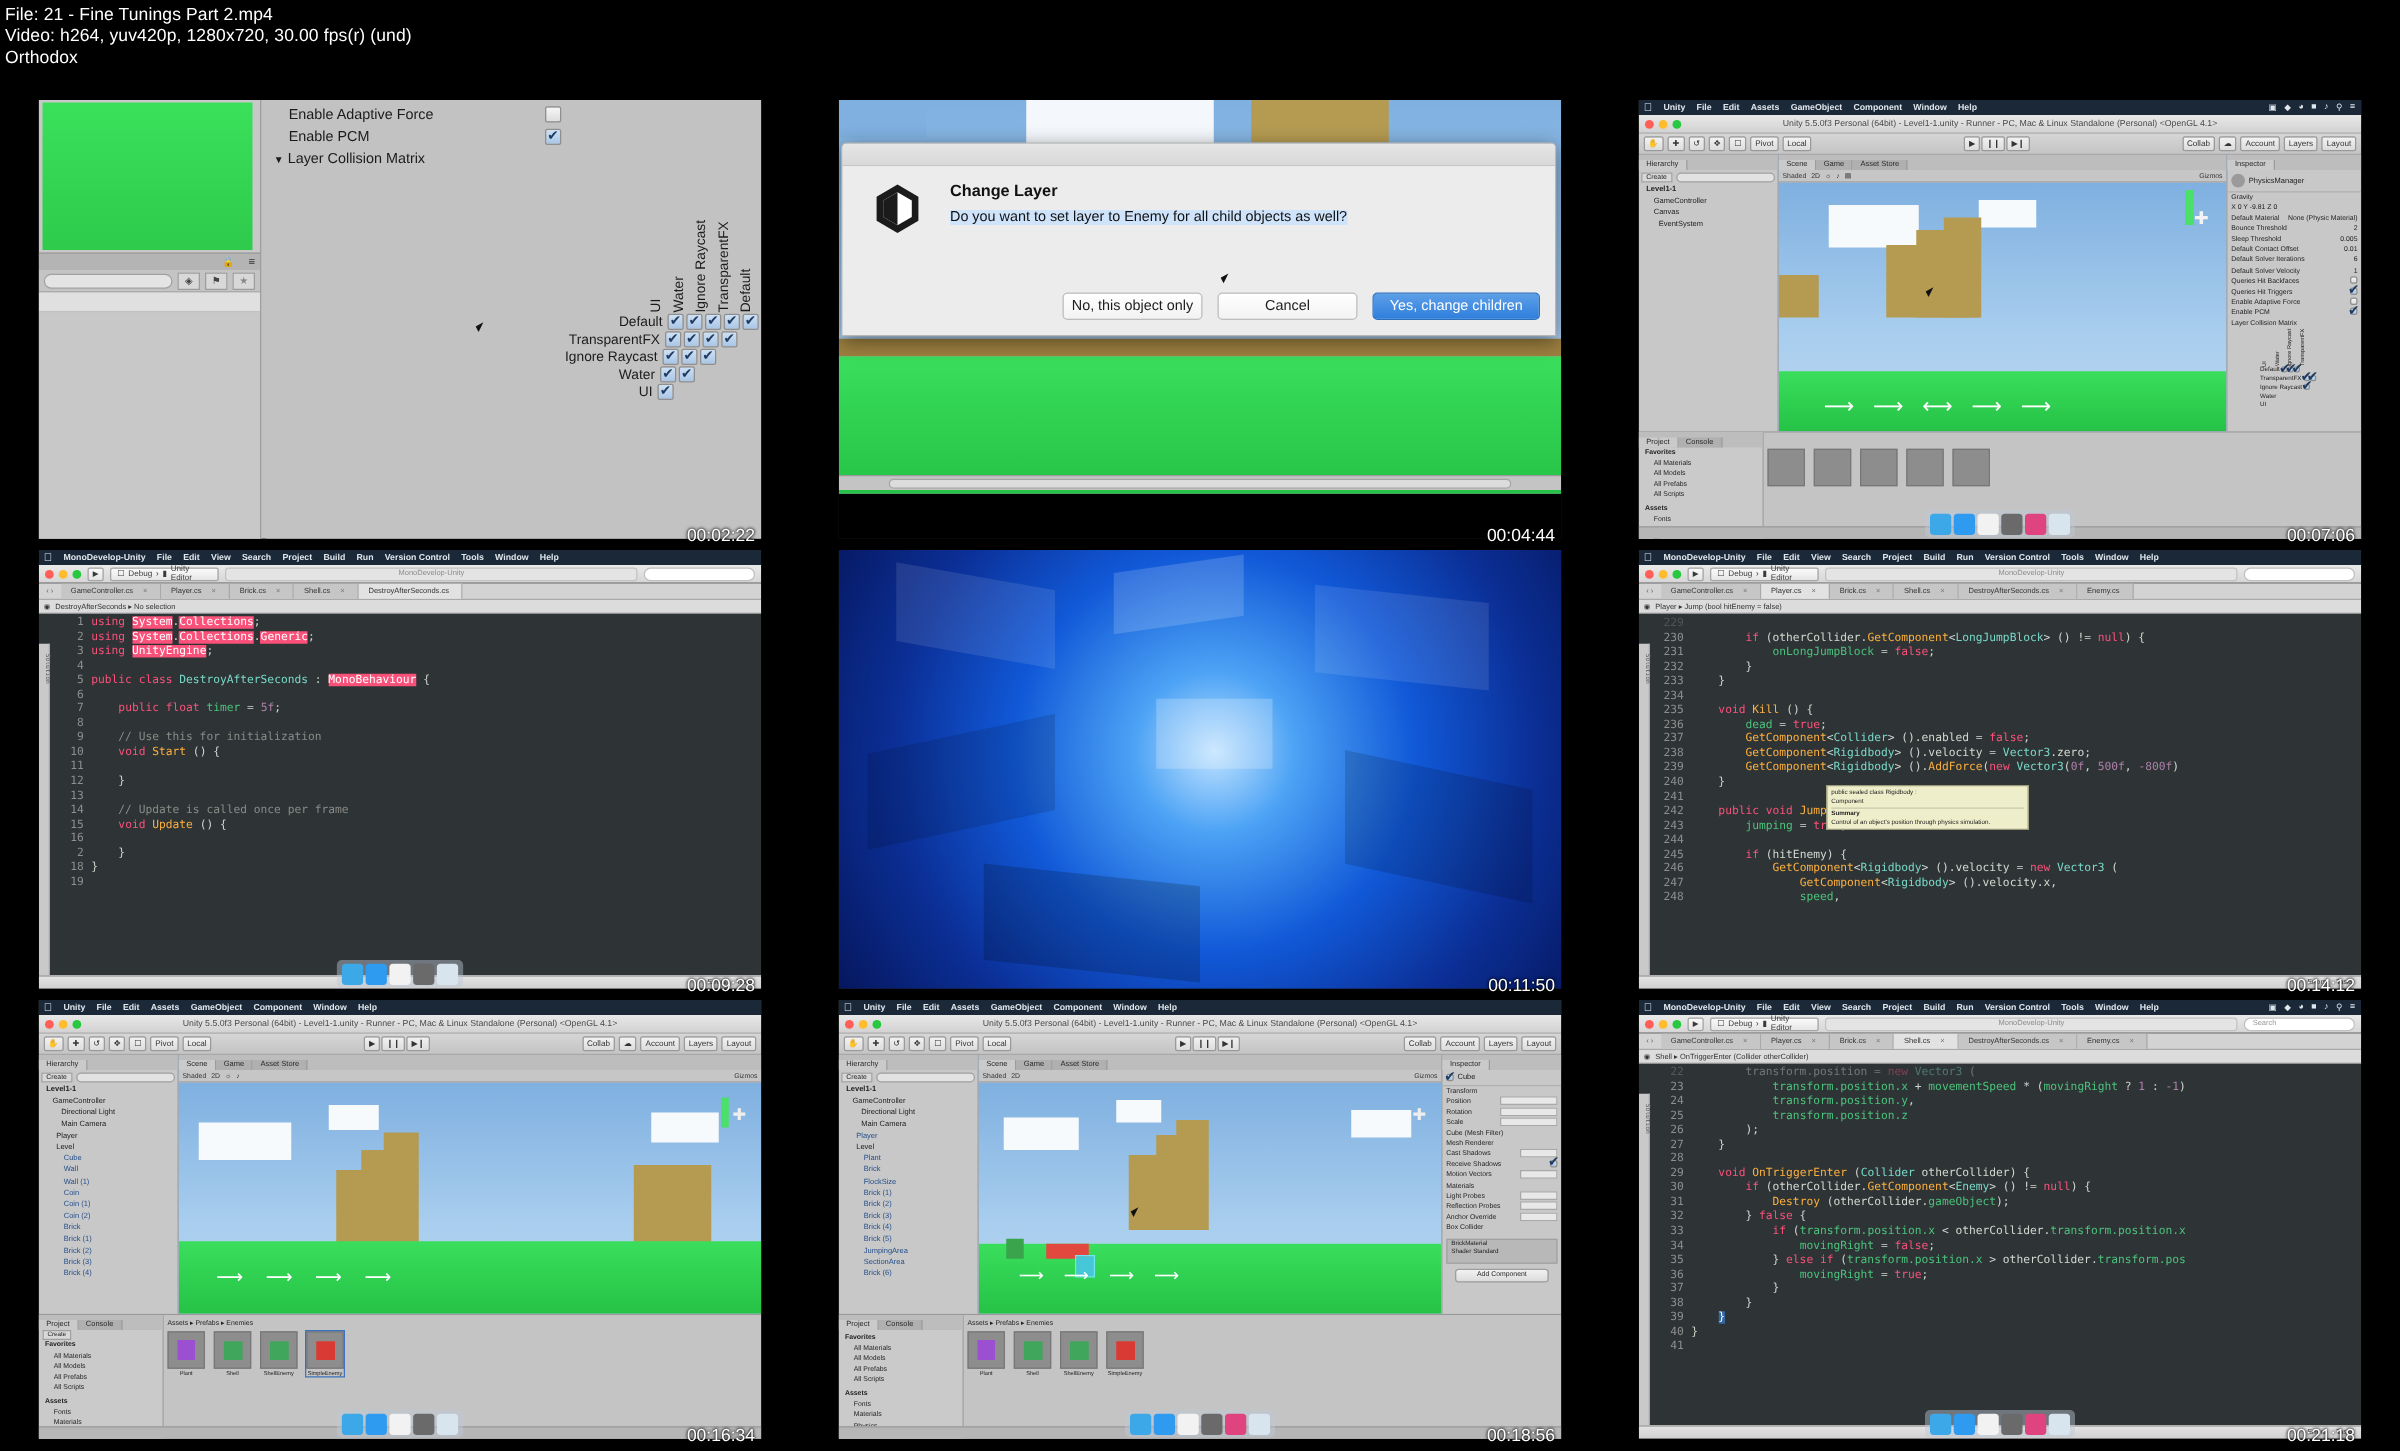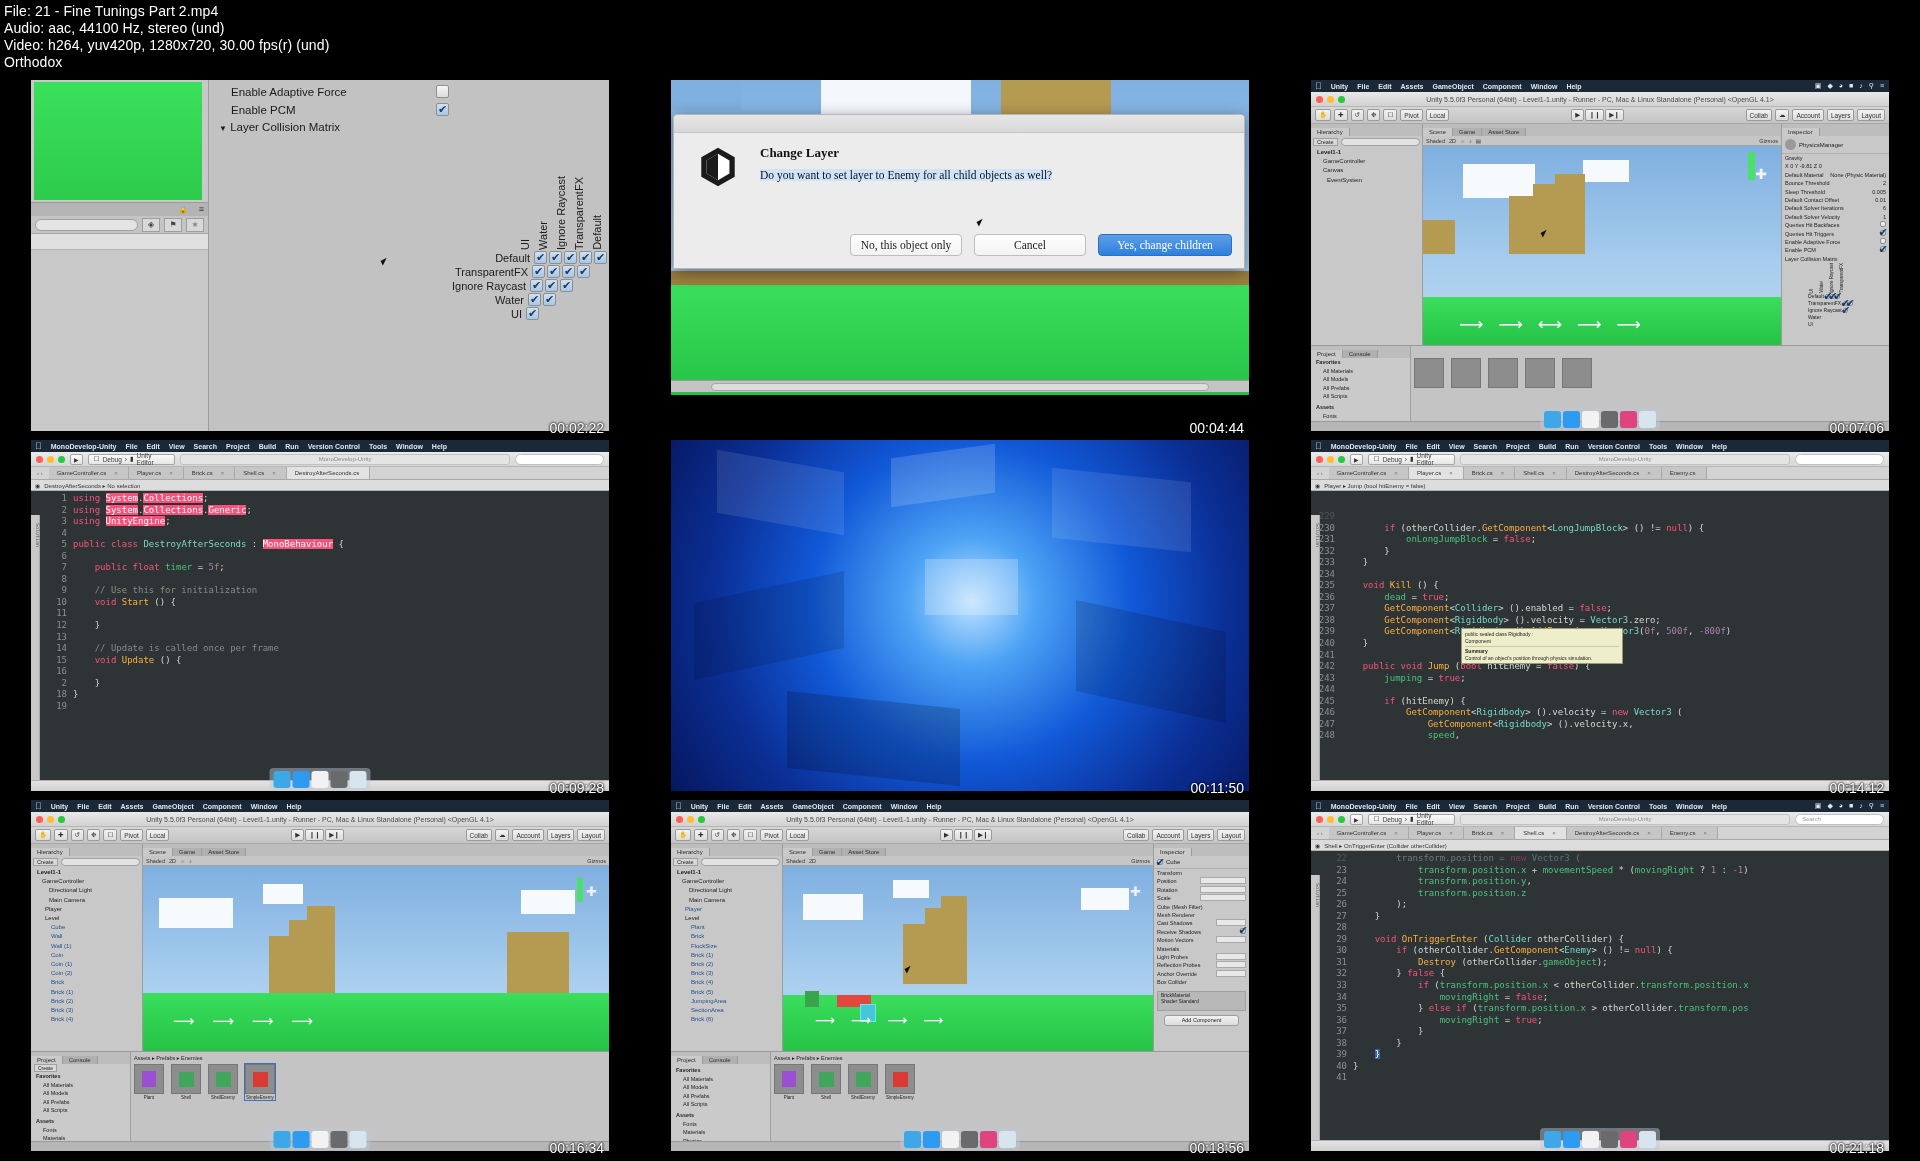--- a/index.html
+++ b/index.html
@@ -124,21 +124,21 @@
   .phys-right { position: absolute; left: 182px; top: 0; right: 0; bottom: 0; background: #c2c2c2; }
   .chk { width: 13px; height: 13px; background: linear-gradient(#f6f6f6,#dddddd); border: 1px solid #8f8f8f; border-radius: 2px;
          display: inline-flex; align-items: center; justify-content: center; vertical-align: middle; }
   .chk.on { background: linear-gradient(#cfe0f2,#a9c6e6); }
   .chk.on::after { content: "\2714"; font-size: 11px; color: #1d3b63; line-height: 1; }
   .vlabel { writing-mode: vertical-rl; transform: rotate(180deg); font-size: 11px; white-space: nowrap; }
   .matrow { display: flex; align-items: center; justify-content: flex-end; gap: 2px; margin-top: 1px; }
   .matrow .lab { margin-right: 2px; }
 
   
-  .dlg-bg { height: 100%; position: relative; background: #000; font-family: Liberation Serif, serif; }
+  .dlg-bg { height: 100%; position: relative; background: #000; }
   .dlg-scene { position: absolute; left: 0; top: 0; right: 0; bottom: 36px; overflow: hidden; }
   .dlg {
     position: absolute; left: 2px; top: 34px; width: 572px; height: 155px;
     background: #ececec; border: 1px solid #b6b6b6; border-radius: 4px 4px 0 0;
     box-shadow: 0 4px 16px rgba(0,0,0,.45);
   }
   .dlg-top { height: 18px; background: linear-gradient(#e6e6e6,#d8d8d8); border-bottom: 1px solid #c6c6c6; border-radius: 4px 4px 0 0;}
   .dlg-body { display: flex; padding: 12px 16px 0 22px; gap: 20px; }
   .dlg-title { font-size: 13px; font-weight: bold; color: #111; }
   .dlg-msg { font-size: 11.5px; color: #111; background: #cfe3fb; display: inline-block; margin-top: 8px; }
@@ -157,21 +157,20 @@
 
   
   .tip { position: absolute; background: #efeecb; border: 1px solid #9a9a7a; font-family: "Liberation Sans", sans-serif;
          font-size: 5px; color: #222; padding: 2px 3px; line-height: 6.5px; z-index: 5; }
 </style>
 </head>
 <body>
 
 <div id="header">
   <div>File: 21 - Fine Tunings Part 2.mp4</div>
-  <div>Audio: aac, 44100 Hz, stereo (und)</div>
   <div>Video: h264, yuv420p, 1280x720, 30.00 fps(r) (und)</div>
   <div>Orthodox</div>
 </div>
 
 <div id="grid">
 
   <div class="cell">
     <div class="shot">
       <div class="phys">
         <div class="phys-left">
@@ -691,21 +690,21 @@
             </span>
         </div>
         <div class="md-path">
           <span>◉</span>
           <span>Player ▸ Jump (bool hitEnemy = false)</span>
         </div>
         <div class="code">
           <div class="md-solutionbar">
               <span>Solution</span>
             </div>
-          <div style="padding-top:20px;">
+          <div style="margin-left:12px;padding-top:3px;">
             <div class="cline" style="opacity:.35"><span class="gut">229</span><span class="csrc"> </span></div>
             <div class="cline"><span class="gut">230</span><span class="csrc">        <span class="k-kw">if</span> (otherCollider.<span class="k-fn">GetComponent</span>&lt;<span class="k-type">LongJumpBlock</span>&gt; () != <span class="k-kw">null</span>) {</span></div>
             <div class="cline"><span class="gut">231</span><span class="csrc">            <span class="k-grn">onLongJumpBlock</span> = <span class="k-kw">false</span>;</span></div>
             <div class="cline"><span class="gut">232</span><span class="csrc">        }</span></div>
             <div class="cline"><span class="gut">233</span><span class="csrc">    }</span></div>
             <div class="cline"><span class="gut">234</span><span class="csrc"> </span></div>
             <div class="cline"><span class="gut">235</span><span class="csrc">    <span class="k-kw">void</span> <span class="k-fn">Kill</span> () {</span></div>
             <div class="cline"><span class="gut">236</span><span class="csrc">        <span class="k-grn">dead</span> = <span class="k-kw">true</span>;</span></div>
             <div class="cline"><span class="gut">237</span><span class="csrc">        <span class="k-fn">GetComponent</span>&lt;<span class="k-type">Collider</span>&gt; ().enabled = <span class="k-kw">false</span>;</span></div>
             <div class="cline"><span class="gut">238</span><span class="csrc">        <span class="k-fn">GetComponent</span>&lt;<span class="k-type">Rigidbody</span>&gt; ().velocity = <span class="k-type">Vector3</span>.zero;</span></div>

